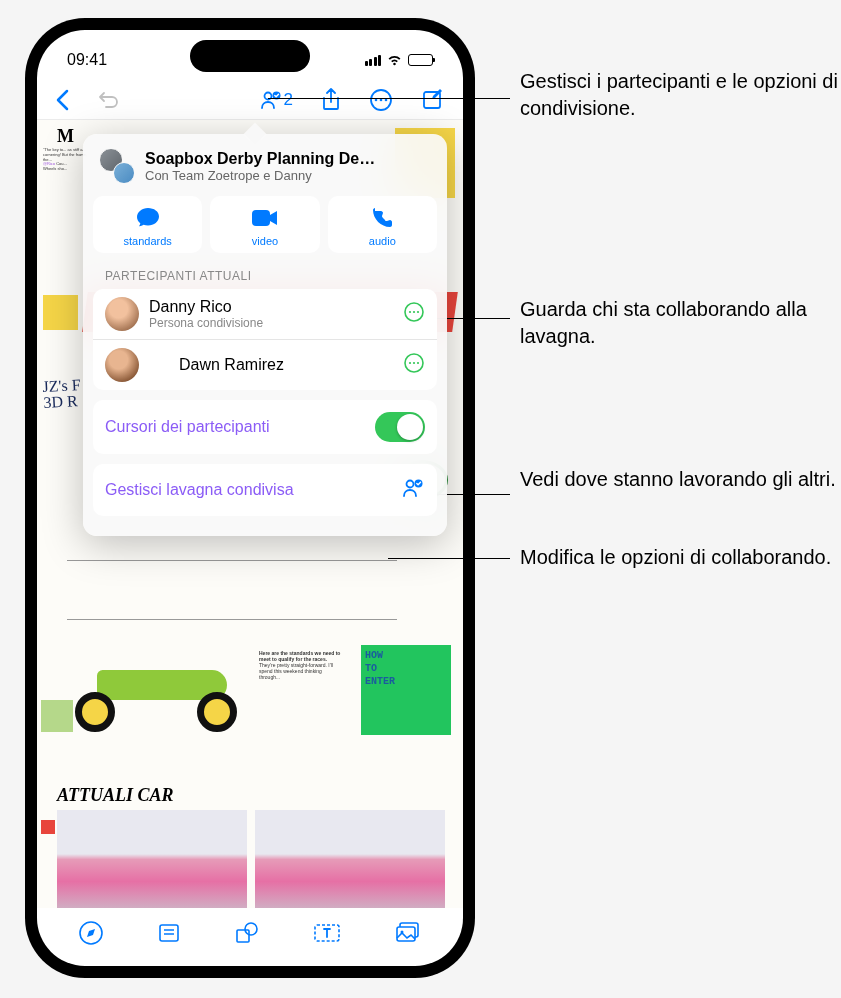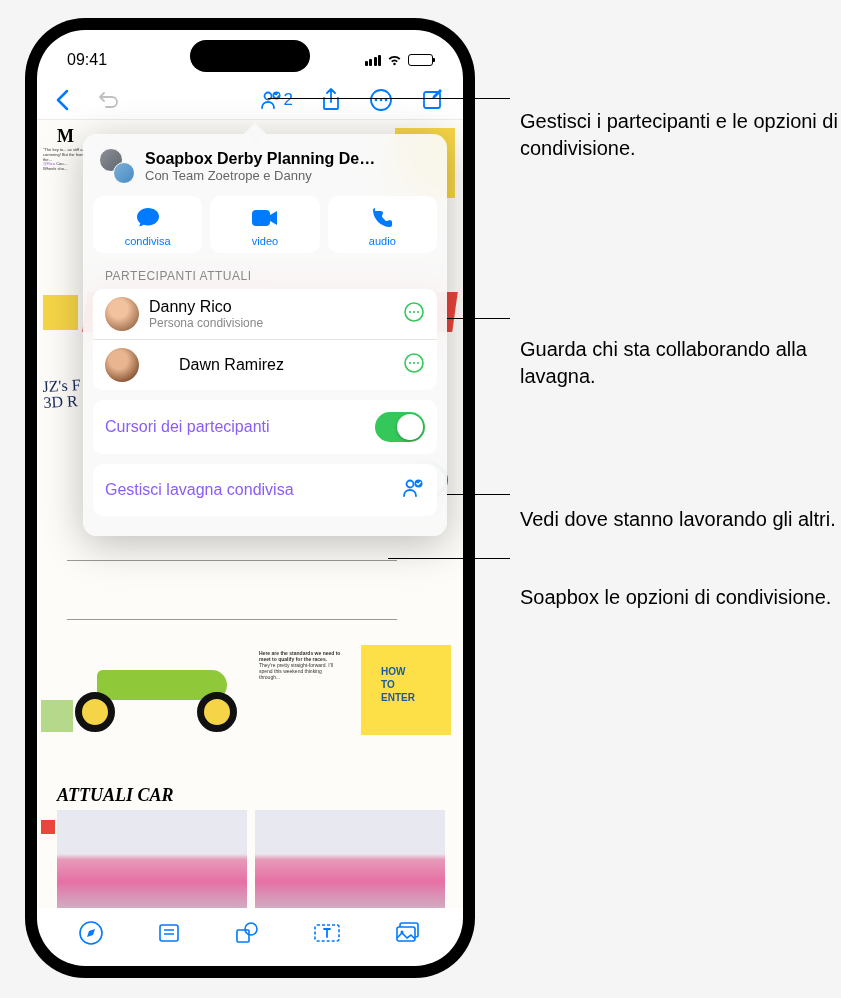--- a/index.html
+++ b/index.html
@@ -89,21 +89,21 @@
 }
 .bg-note { position: absolute; font-size: 5px; color: #333; }
 .bg-title1 { position: absolute; top: 6px; left: 20px; font-family: cursive; font-size: 18px; font-weight: bold; }
 .bg-title2 { position: absolute; top: 258px; left: 6px; font-family: cursive; font-size: 16px; transform: rotate(-3deg); line-height:1; color: #1a2b5c;}
 .bg-yellow-sticky { position: absolute; background: #f5d547; }
 .bg-red-shape { position: absolute; background: #e8453c; }
 .bg-green-sticky { position: absolute; background: #8fc979; }
 .bg-circle { position: absolute; border: 3px solid #2a8b3a; border-radius: 50%; }
 .bg-diagram { position: absolute; border: 1px solid #666; }
 .bg-photo { position: absolute; background: linear-gradient(180deg, #e8e8f0 40%, #e69bb8 45%, #e670a5 65%, #c8c8d0 100%); }
-.bg-how-to { position: absolute; background: #fde047; padding:20px; font-size:10px; font-weight:bold; color:#1a5c9e; line-height:1.3; }
+.bg-how-to { position: absolute; background: #22c55e; padding:4px; font-size:10px; font-weight:bold; color:#1a5c9e; line-height:1.3;font-family:Liberation Mono, monospace; }
 .bottom-toolbar {
   position: absolute;
   bottom: 8px; left: 0; right: 0;
   height: 50px;
   display: flex;
   justify-content: space-around;
   align-items: center;
   padding: 0 15px;
 }
 .popover {
@@ -174,21 +174,20 @@
 .ios-switch::after { content:''; position: absolute; right: 2px; top: 2px; width: 26px; height: 26px; background: #fff; border-radius: 50%; box-shadow: 0 1px 3px rgba(0,0,0,0.3); }
 .manage-row { cursor: pointer; }
 .collab-icon { color: #007aff; }
 
 .callout {
   position: absolute;
   font-size: 20px;
   color: #000;
   line-height: 1.35;
   max-width: 320px;
-  margin-top: 40px;
 }
 .callout-line {
   position: absolute;
   border-top: 1px solid #000;
   height: 1px;
 }
 </style>
 </head>
 <body>
 
@@ -334,21 +333,21 @@
           <div class="popover-subtitle">Con Team Zoetrope e Danny</div>
         </div>
       </div>
       <div class="quick-actions">
         <div class="qa-btn">
           <div class="qa-icon">
               <svg width="26" height="26" viewBox="0 0 26 26">
                 <path d="M13 3C7 3 2 7 2 12c0 2.5 1.3 4.8 3.3 6.3-.3 1.6-1.2 3-1.2 3s2.8-.4 4.5-1.5c1.3.5 2.8.7 4.4.7 6 0 11-4 11-9S19 3 13 3z" fill="#007aff"></path>
               </svg>
             </div>
-          <div class="qa-label">condivisa</div>
+          <div class="qa-label">standards</div>
         </div>
         <div class="qa-btn">
           <div class="qa-icon">
               <svg width="28" height="20" viewBox="0 0 28 20">
                 <rect x="1" y="2" width="18" height="16" rx="4" fill="#007aff"></rect>
                 <path d="M19 7l7-4v14l-7-4z" fill="#007aff"></path>
               </svg>
             </div>
           <div class="qa-label">video</div>
         </div>
@@ -414,13 +413,13 @@
 <div class="callout-line" style="top:98px;left:268px;width:242px"></div>
 <div class="callout" style="top:68px;left:520px">Gestisci i partecipanti e le opzioni di condivisione.</div>
 
 <div class="callout-line" style="top:318px;left:264px;width:246px"></div>
 <div class="callout" style="top:296px;left:520px">Guarda chi sta collaborando alla lavagna.</div>
 
 <div class="callout-line" style="top:494px;left:384px;width:126px"></div>
 <div class="callout" style="top:466px;left:520px">Vedi dove stanno lavorando gli altri.</div>
 
 <div class="callout-line" style="top:558px;left:388px;width:122px"></div>
-<div class="callout" style="top:544px;left:520px">Soapbox le opzioni di condivisione.</div>
+<div class="callout" style="top:544px;left:520px">Modifica le opzioni di collaborando.</div>
 
 </body></html>

